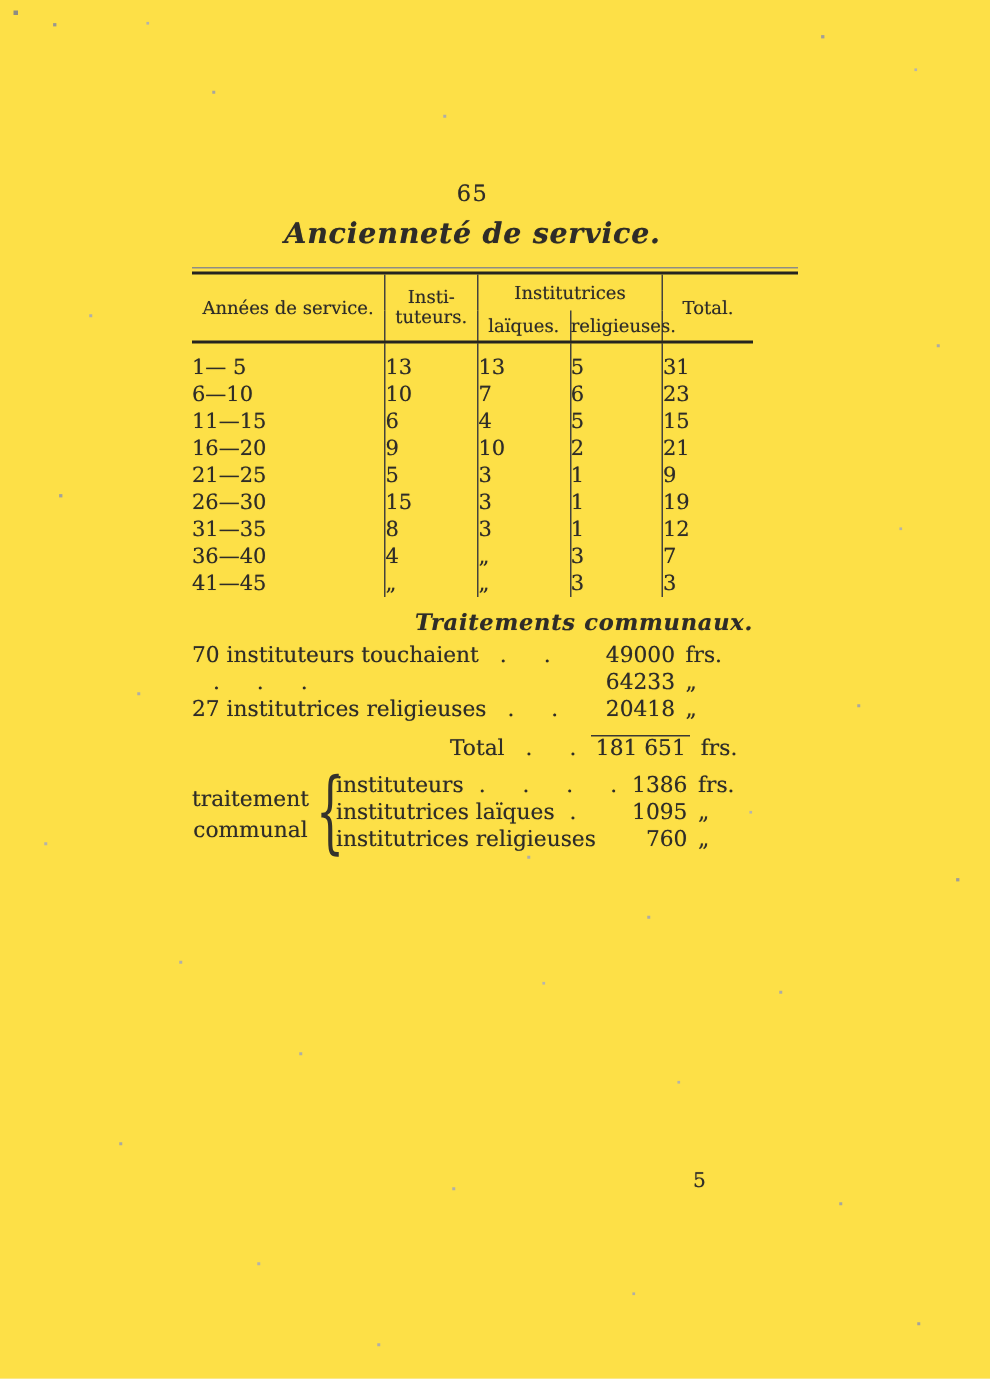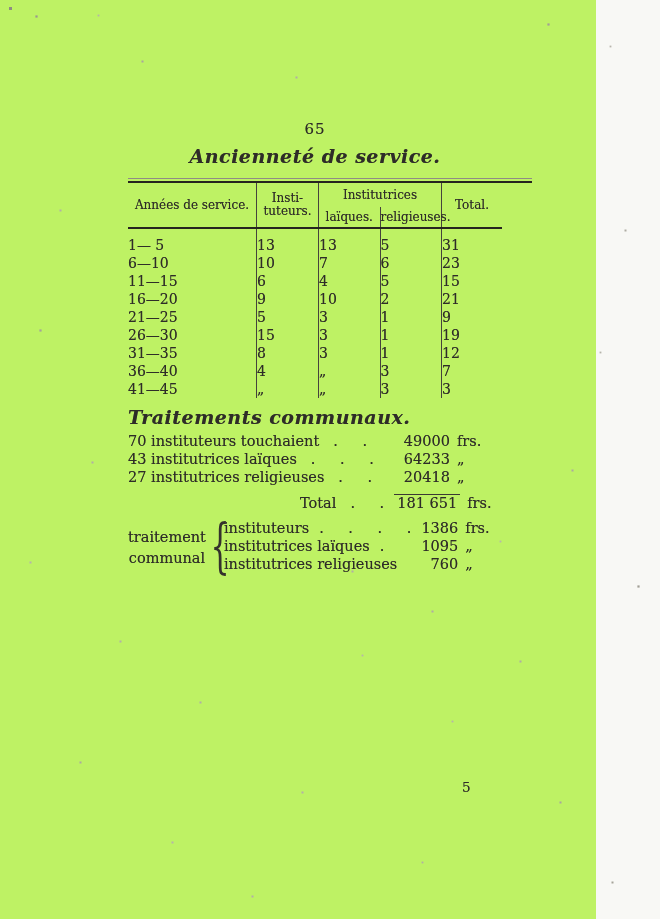--- a/index.html
+++ b/index.html
@@ -3,21 +3,21 @@
 <meta charset="utf-8">
 <style>
   html,body{margin:0;padding:0;}
   body{
     width:660px;height:919px;
     background:#f8f8f5;
     font-family:"DejaVu Serif","Liberation Serif",serif;
     color:#2e2c28;
     overflow:hidden;
   }
-  .page{position:relative;width:596px;height:919px;background:#bef264;}
+  .page{position:relative;width:660px;height:919px;background:#fde047;}
   
   .specks{position:absolute;left:0;top:0;width:1px;height:1px;background:transparent;
     box-shadow:
       36px 16px 0 0.6px #9a988f, 98px 15px 0 0.4px #b5b3aa, 142px 61px 0 0.5px #a8a69d,
       296px 77px 0 0.5px #b0aea5, 548px 24px 0 0.6px #a39f96, 610px 46px 0 0.4px #b7b5ac,
       60px 210px 0 0.5px #b2b0a7, 625px 230px 0 0.5px #aeaca3, 40px 330px 0 0.6px #a5a39a,
       600px 352px 0 0.4px #b5b3aa, 92px 462px 0 0.5px #b0aea5, 572px 470px 0 0.5px #aba99f,
       30px 562px 0 0.5px #b5b3aa, 638px 586px 0 0.6px #a19f96, 120px 641px 0 0.5px #b2b0a7,
       362px 655px 0 0.4px #b7b5ac, 520px 661px 0 0.5px #aeaca3, 200px 702px 0 0.5px #b0aea5,
       452px 721px 0 0.4px #b5b3aa, 80px 762px 0 0.5px #aba99f, 302px 792px 0 0.5px #b2b0a7,
@@ -42,21 +42,21 @@
   th.h-total{width:60px;border-left:1px solid #45433c;}
   th.sub{height:20px;font-size:12px;}
   th.sub-laiq{width:59px;border-left:1px solid #45433c;}
   th.sub-relig{width:66px;border-left:1px solid #45433c;}
   th .two-line{display:block;line-height:13px;}
   tbody td{text-align:left;font-size:14px;height:18px;line-height:18px;}
   tbody tr:first-child td{padding-top:7px;}
   td.c-inst,td.c-total{border-left:1px solid #45433c;}
   td.c-laiq{border-left:1px solid #45433c;}
   td.c-relig{border-left:1px solid #45433c;}
-  .sec-title{text-align:left;font-style:italic;font-weight:bold;font-size:19px;
+  .sec-title{text-align:right;font-style:italic;font-weight:bold;font-size:15px;
     margin:8px 0 5px;letter-spacing:0.5px;}
   .t-line{display:flex;align-items:baseline;height:18px;font-size:14.5px;}
   .t-label{white-space:nowrap;}
   .t-dots{margin-left:14px;letter-spacing:10px;white-space:nowrap;}
   .t-value{margin-left:auto;text-align:right;white-space:nowrap;}
   .t-unit{width:52px;padding-left:7px;box-sizing:border-box;}
   .t-total{display:flex;align-items:flex-end;height:21px;margin-top:3px;font-size:14.5px;}
   .t-total-label{margin-left:172px;}
   .t-total-value{margin-left:auto;border-top:1.3px solid #3a3833;padding:0 3px;white-space:nowrap;}
   .moyenne{display:flex;margin-top:7px;}
@@ -169,21 +169,20 @@
 
     <div class="sec-title">Traitements communaux.</div>
 
     <div class="t-line">
       <span class="t-label">70 instituteurs touchaient</span>
       <span class="t-dots">. .</span>
       <span class="t-value">49000</span>
       <span class="t-unit">frs.</span>
     </div>
     <div class="t-line">
-      <span class="t-label">43 institutrices laïques</span>
       <span class="t-dots">. . .</span>
       <span class="t-value">64233</span>
       <span class="t-unit">„</span>
     </div>
     <div class="t-line">
       <span class="t-label">27 institutrices religieuses</span>
       <span class="t-dots">. .</span>
       <span class="t-value">20418</span>
       <span class="t-unit">„</span>
     </div>

